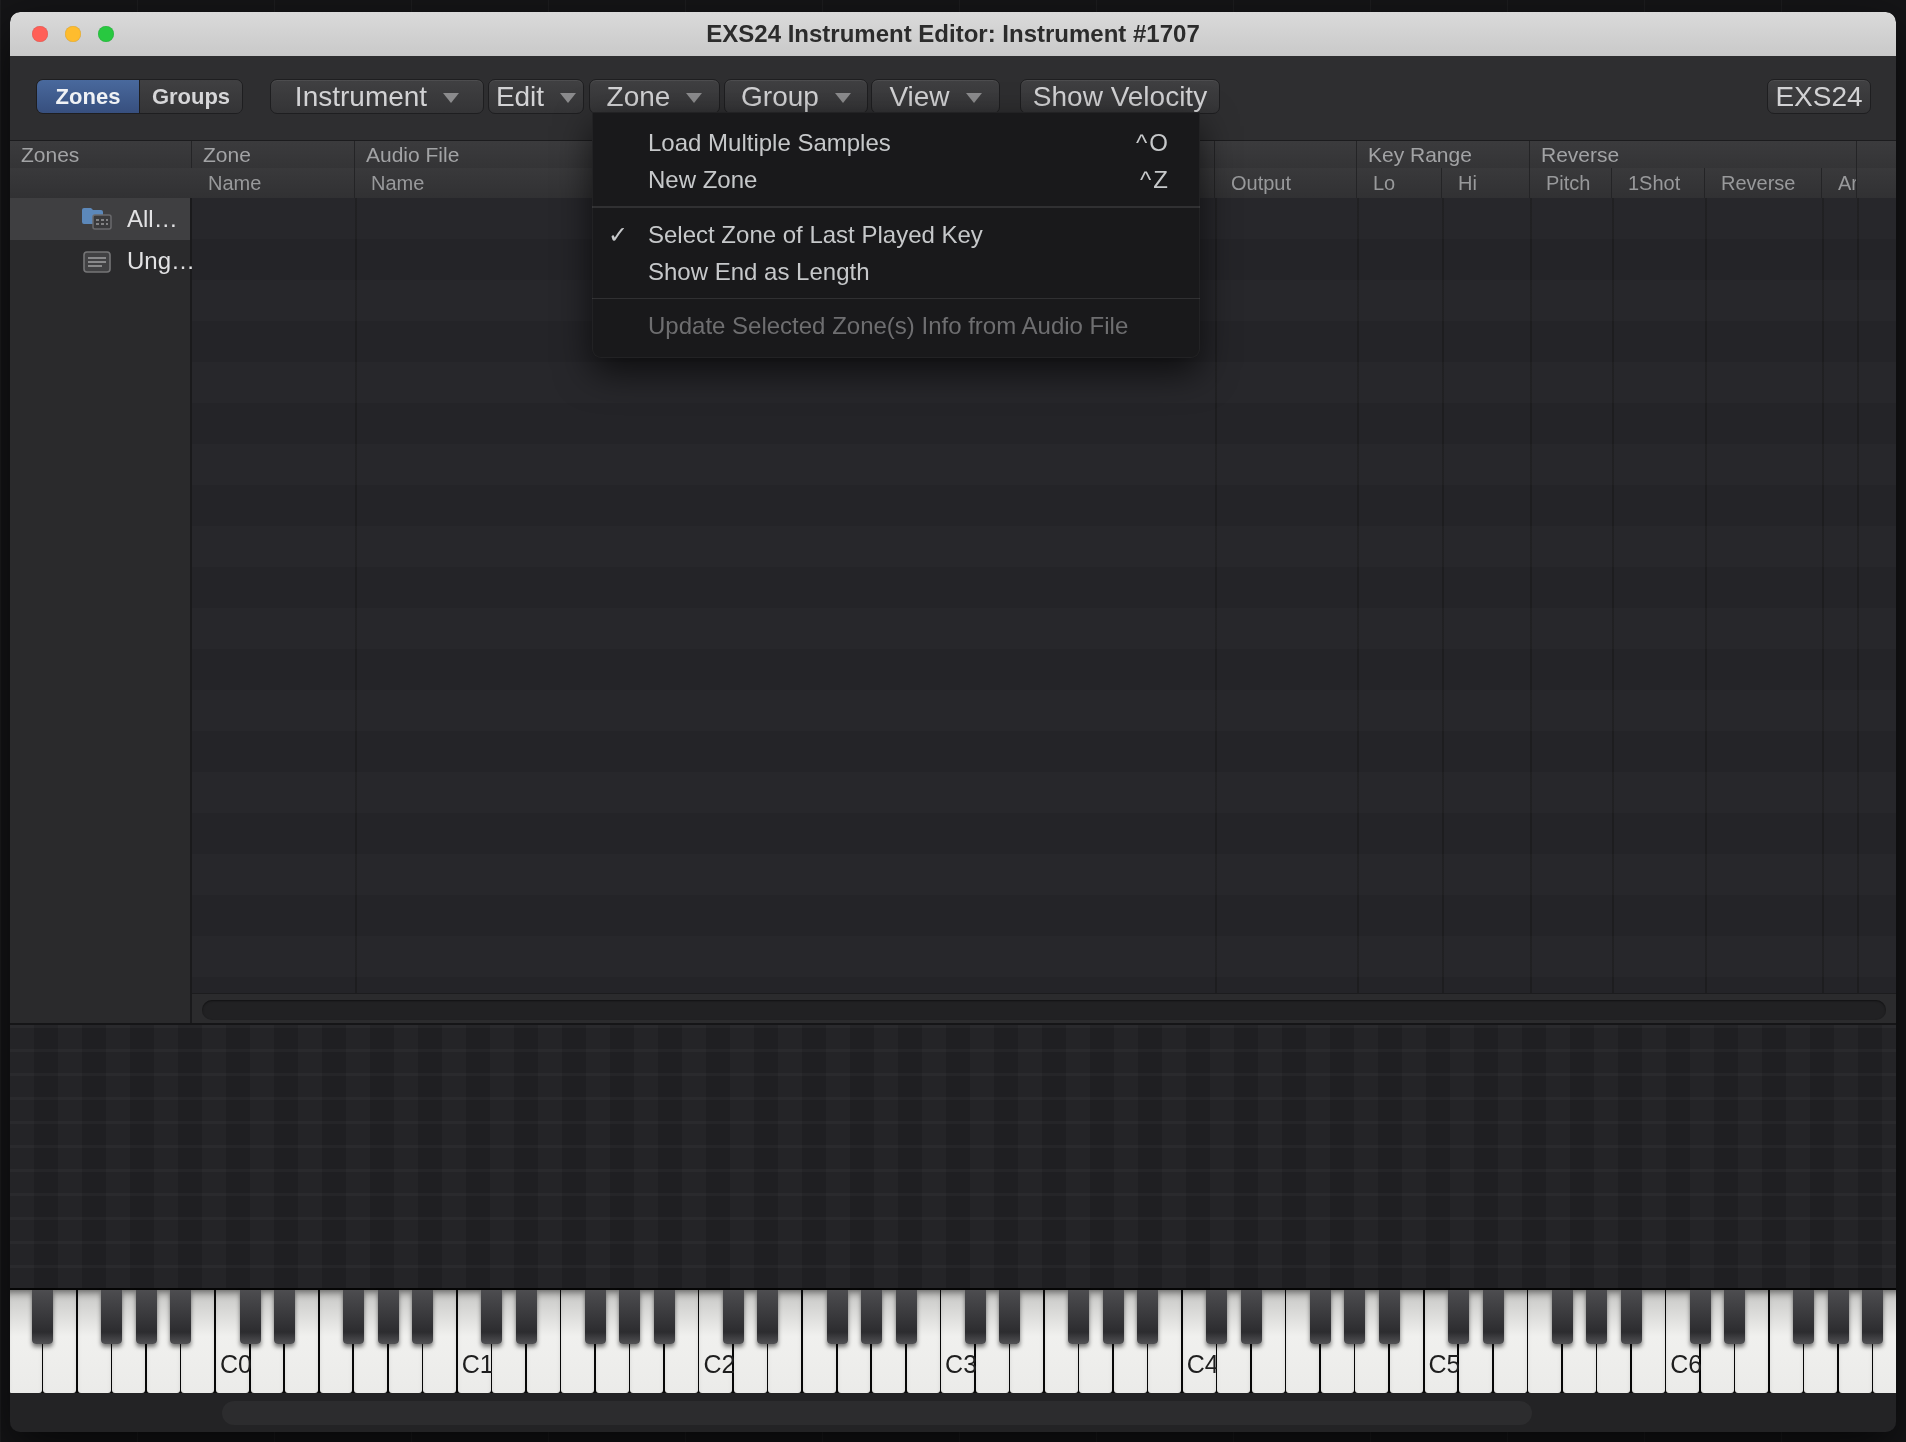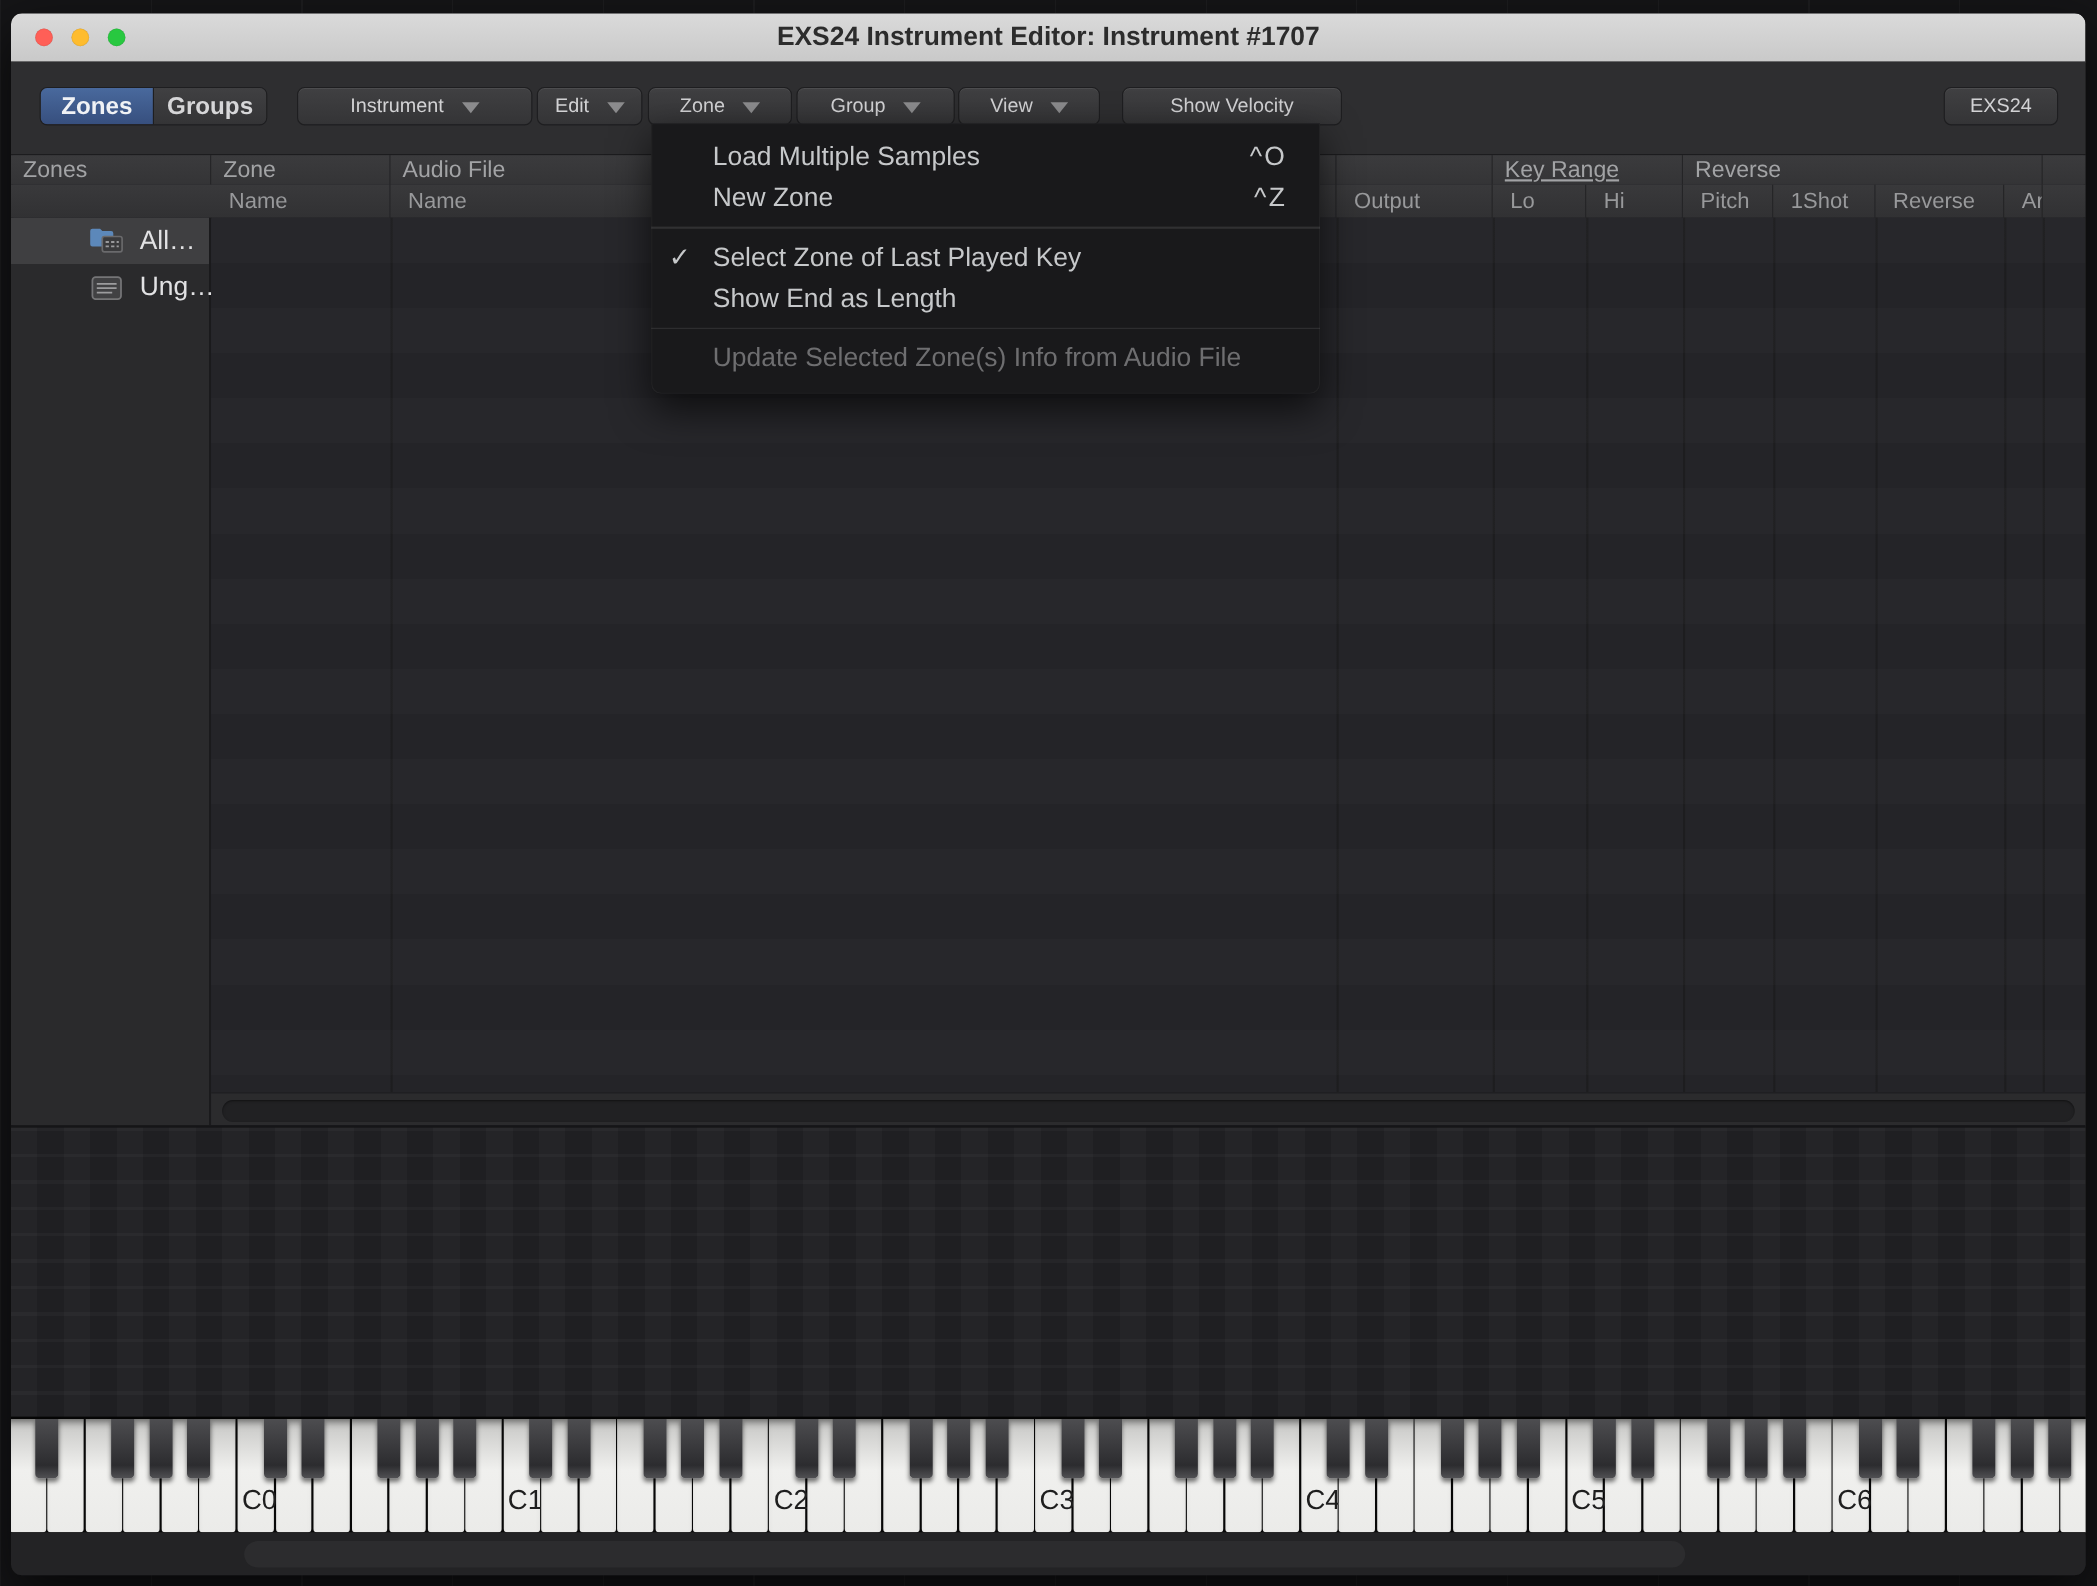--- a/index.html
+++ b/index.html
@@ -21,21 +21,21 @@
   .tl.y{left:55px;background:#febc2e;box-shadow:inset 0 0 1px rgba(0,0,0,.3);}
   .tl.g{left:88px;background:#28c840;box-shadow:inset 0 0 1px rgba(0,0,0,.3);}
   .title{position:absolute;left:0;right:0;top:0;height:44px;line-height:44px;
     text-align:center;font-size:24px;font-weight:600;color:#2c2c2c;}
   
   .toolbar{position:absolute;left:0;top:44px;right:0;height:84px;background:#2e2e30;}
   .btn{position:absolute;top:23px;height:35px;box-sizing:border-box;
     background:linear-gradient(#404042,#343436);
     border:1px solid #1e1e20;border-radius:7px;
     box-shadow:inset 0 1px 0 rgba(255,255,255,0.07);
-    color:#d2d2d4;font-size:18px;font-weight:500;
+    color:#d2d2d4;font-size:28px;font-weight:500;
     display:flex;align-items:center;justify-content:center;cursor:default;}
   .seg{position:absolute;top:23px;left:26px;width:207px;height:35px;box-sizing:border-box;
     border:1px solid #1e1e20;border-radius:7px;overflow:hidden;display:flex;
     box-shadow:inset 0 1px 0 rgba(255,255,255,0.07);}
   .seg .s{flex:1;display:flex;align-items:center;justify-content:center;
     font-size:22px;font-weight:600;color:#d6d6d8;background:linear-gradient(#404042,#343436);}
   .seg .s.sel{background:linear-gradient(#49699d,#374f7e);color:#f0f2f5;}
   .seg .s + .s{border-left:1px solid #1e1e20;}
   .caret{width:0;height:0;border-left:8px solid transparent;border-right:8px solid transparent;
     border-top:10px solid #8b8b8d;margin-left:16px;margin-top:3px;}
@@ -148,21 +148,21 @@
       <div class="btn" style="left:1757px;width:104px;">
         <span>EXS24</span>
       </div>
     </div>
 
     <div class="grouprow">
       <div class="hcell" style="left:0;width:182px;">Zones</div>
       <div class="hcell" style="left:182px;width:163px;">Zone</div>
       <div class="hcell" style="left:345px;width:860px;">Audio File</div>
       <div class="hcell" style="left:1205px;width:142px;"></div>
-      <div class="hcell" style="left:1347px;width:173px;text-decoration:underline;">Key Range</div>
+      <div class="hcell" style="left:1347px;width:173px;">Key Range</div>
       <div class="hcell" style="left:1520px;width:327px;">Reverse</div>
       <div class="hcell" style="left:1847px;width:37px;border-right:none;"></div>
     </div>
 
     <div class="subrow">
       <div class="hcell" style="left:182px;width:163px;">Name</div>
       <div class="hcell" style="left:345px;width:860px;">Name</div>
       <div class="hcell" style="left:1205px;width:142px;">Output</div>
       <div class="hcell" style="left:1347px;width:85px;">Lo</div>
       <div class="hcell" style="left:1432px;width:88px;">Hi</div>

